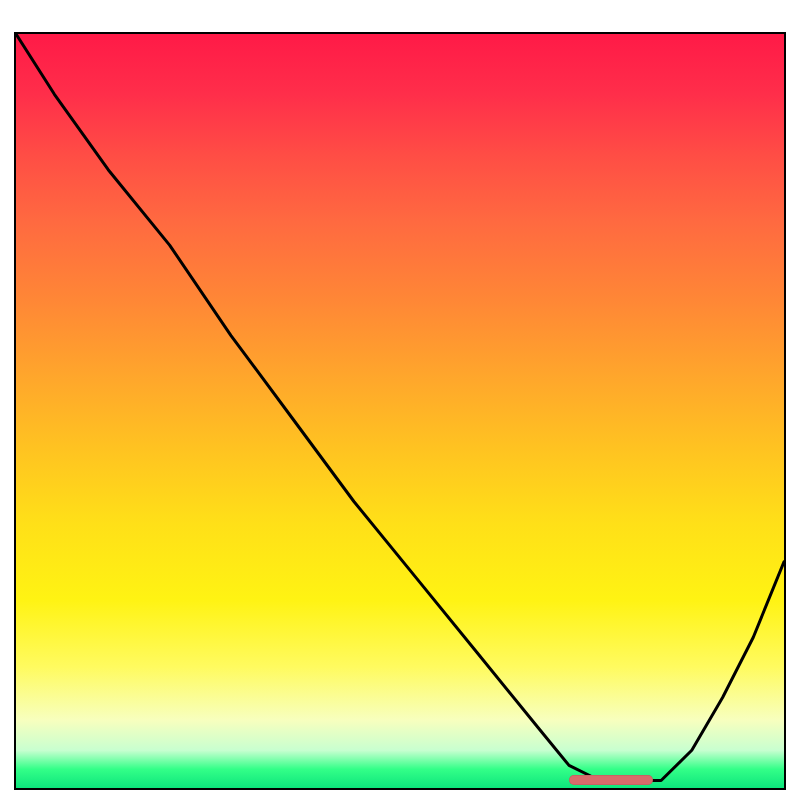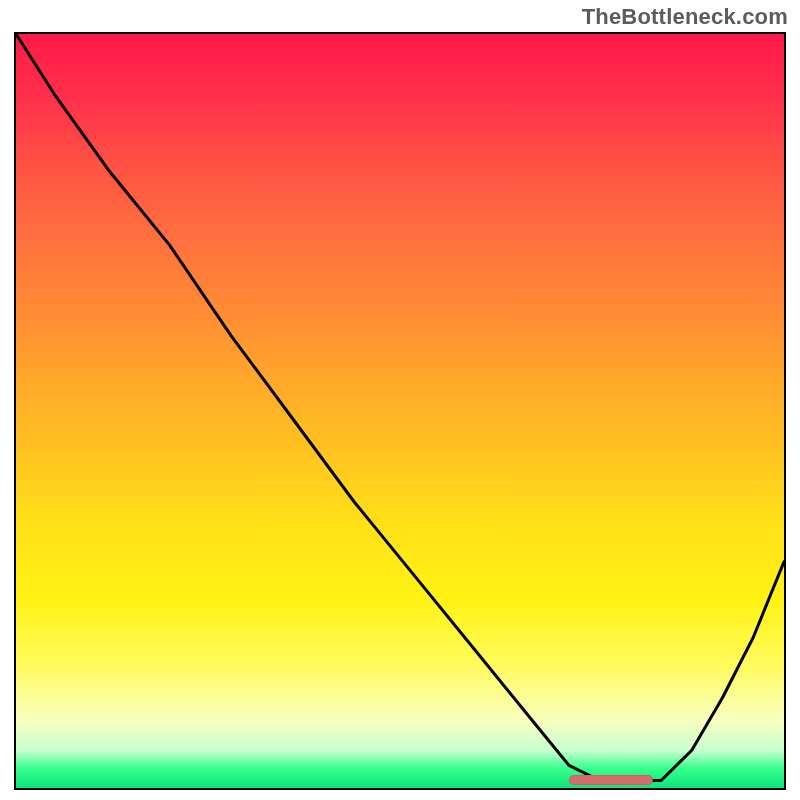--- a/index.html
+++ b/index.html
@@ -66,21 +66,20 @@
     border-radius: 6px;
     background: #d86b6b;
     box-shadow: 0 0 0 0.5px rgba(0,0,0,0.15) inset;
   }
 </style>
 </head>
 <body>
 
 <div class="chart-wrapper">
 
-  <div class="watermark">TheBottleneck.com</div>
 
   <div class="plot-area">
     <div class="gradient-bg"></div>
 
     <svg class="curve" viewBox="0 0 768 754" preserveAspectRatio="none">
       <path id="curve-path" fill="none" stroke="#000000" stroke-width="3" stroke-linejoin="round" stroke-linecap="round" d="M 0.0 0.0 L 38.4 60.3 L 92.2 135.7 L 153.6 211.1 L 215.0 301.6 L 276.5 384.5 L 337.9 467.5 L 399.4 542.9 L 460.8 618.3 L 522.2 693.7 L 553.0 731.4 L 583.7 746.5 L 614.4 746.5 L 645.1 746.5 L 675.8 716.3 L 706.6 663.5 L 737.3 603.2 L 768.0 527.8"></path>
     </svg>
 
     <div id="opt-bar" class="bar-mark" style="left: 552.96px; width: 84.48px; top: 741.46px;"></div>
   </div>

